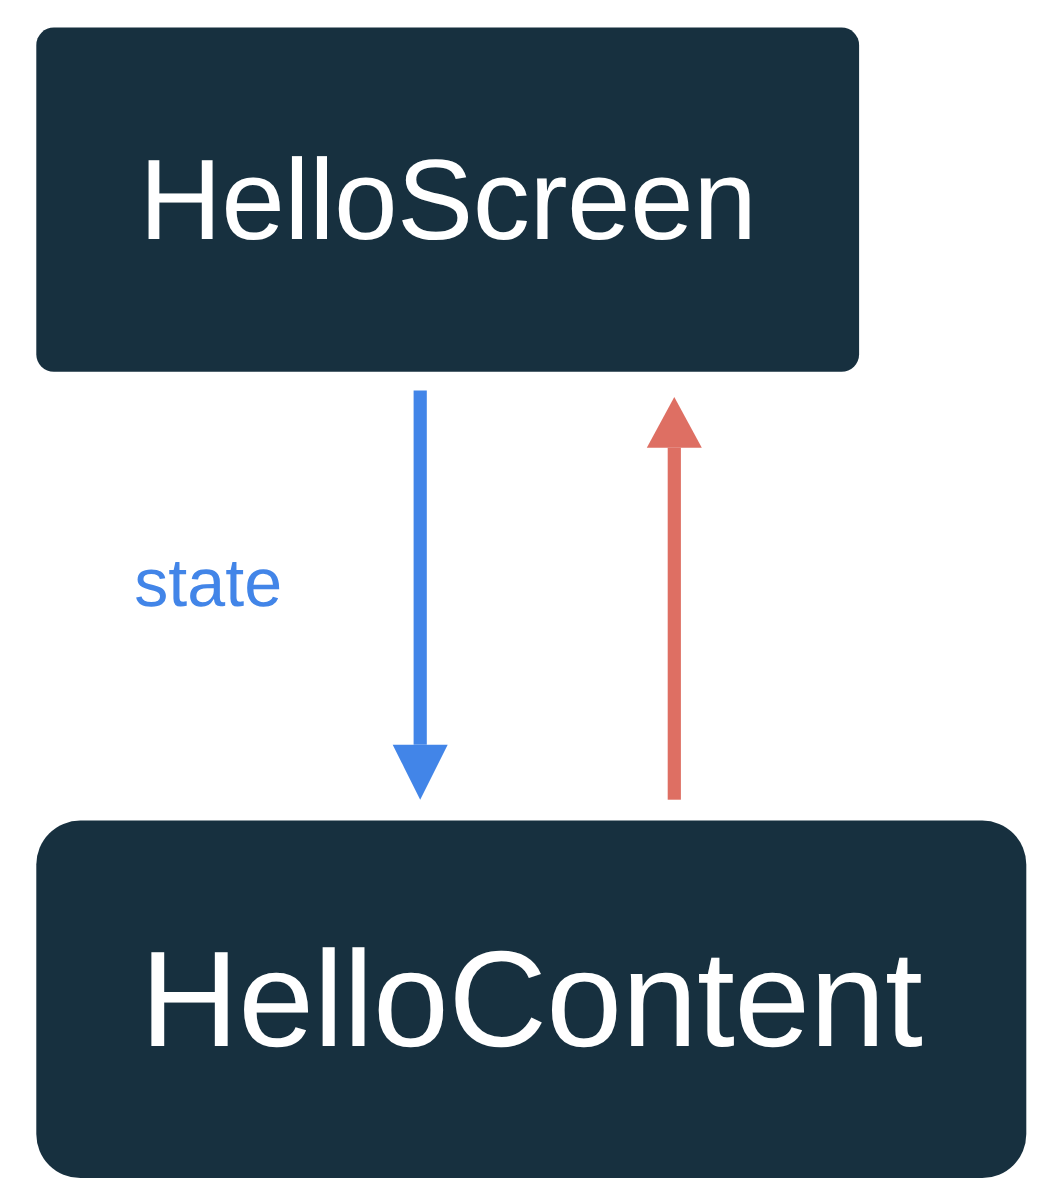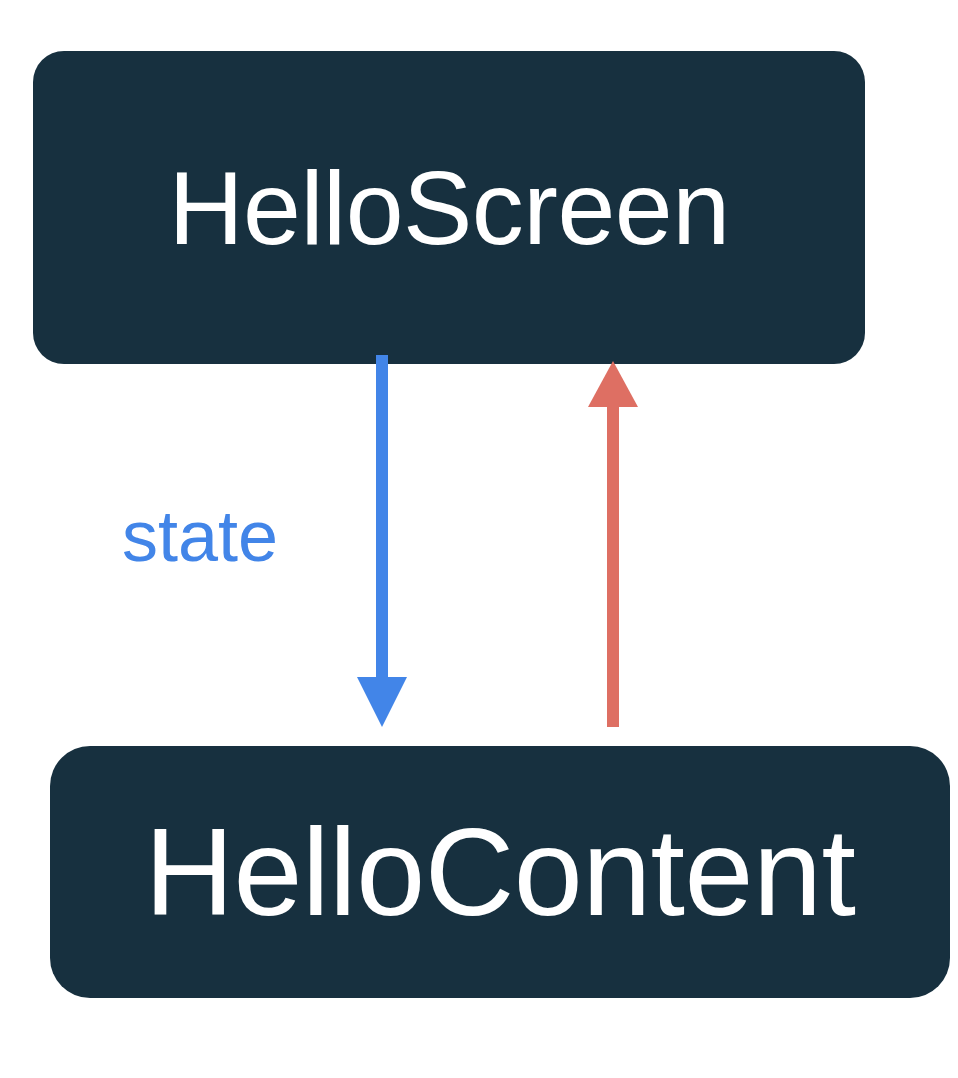--- a/index.html
+++ b/index.html
@@ -24,30 +24,29 @@
     box-sizing: border-box;
     display: flex;
     align-items: center;
     justify-content: center;
     border-radius: 36px;
     background: #17303F;
   }
   #node-hello-screen {
     left: 33px;
     top: 25px;
-    width: 832px;
+    width: 748px;
     height: 313px;
-    border-radius: 31px;
-    margin-top: 26px;
+    border-radius: 16px;
   }
   #node-hello-content {
-    left: 50px;
+    left: 33px;
     top: 746px;
     width: 900px;
-    height: 252px;
+    height: 325px;
     border-radius: 40px;
   }
   .node-label {
     color: #FFFFFF;
     font-family: "Liberation Sans", sans-serif;
     font-weight: 400;
     letter-spacing: -0.5px;
     white-space: nowrap;
     line-height: 1;
   }
@@ -72,21 +71,21 @@
     left: 585px;
     top: 355px;
     width: 56px;
     height: 378px;
   }
   
   .edge-label {
     position: absolute;
     font-family: "Liberation Sans", sans-serif;
     font-weight: 400;
-    font-size: 72px;
+    font-size: 62px;
     line-height: 1;
     white-space: nowrap;
   }
   #edge-label-state {
     left: 122px;
     top: 500px;
     color: #4285E8;
   }
   #edge-label-event {
     left: 674px;

